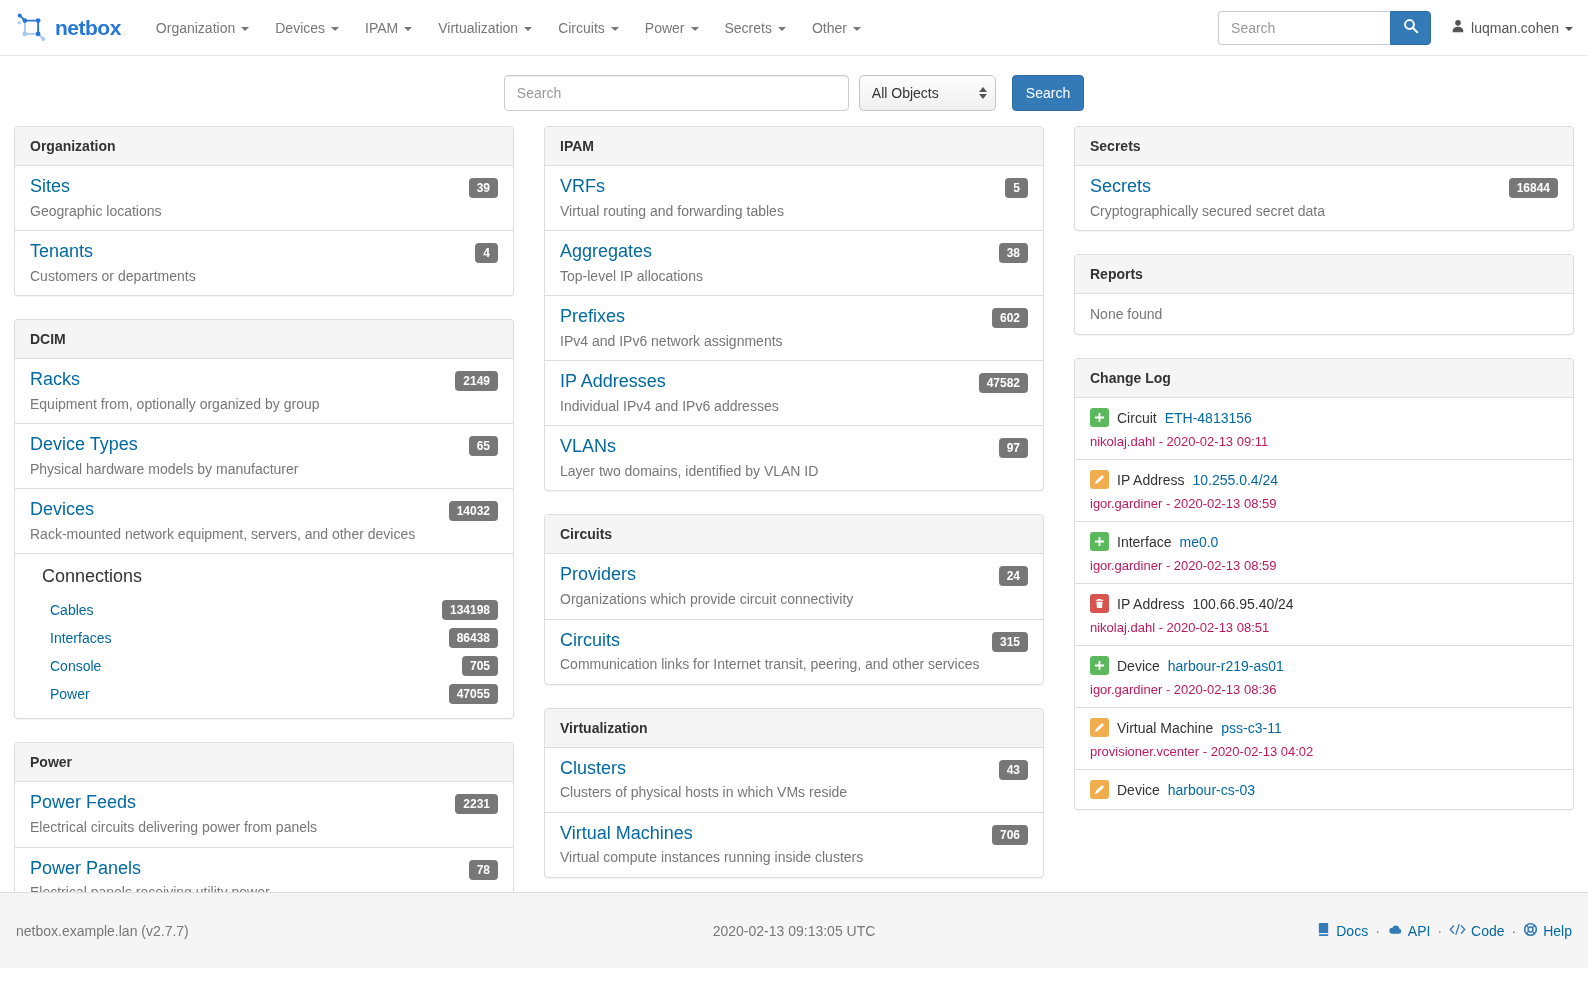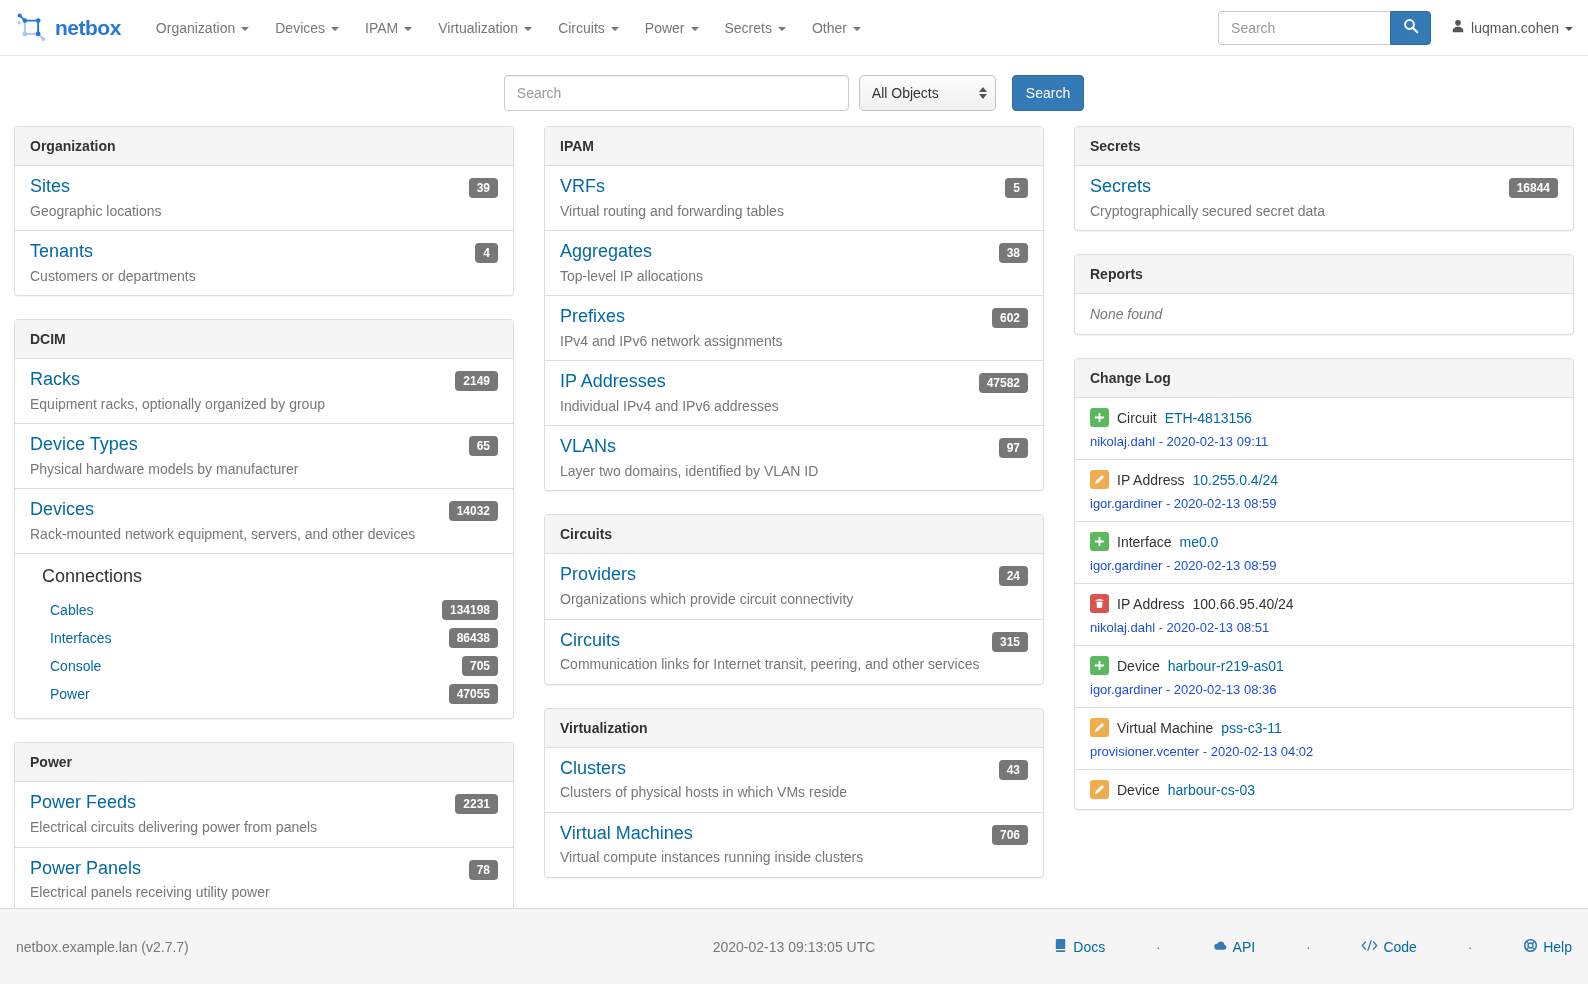--- a/index.html
+++ b/index.html
@@ -62,45 +62,45 @@
   .panel-heading { background:#f5f5f5; border-bottom:1px solid #ddd; padding:11px 15px;
                    font-weight:bold; font-size:14px; color:#333; border-radius:3px 3px 0 0; }
   .list-item { padding:10px 15px; border-top:1px solid #ddd; overflow:hidden; }
   .panel-heading + .list-item { border-top:none; }
   .badge { float:right; background:#777; color:#fff; font-size:12px; font-weight:bold;
            padding:4px 8px; border-radius:4px; line-height:1; min-width:10px;
            text-align:center; margin-top:2px; }
   .item-heading { font-size:18px; font-weight:normal; margin-bottom:5px; line-height:1.2; }
   .item-desc { color:#777; font-size:14px; line-height:1.25; }
   .empty-text { color:#777; padding:12px 15px; border-top:1px solid #ddd; }
-  .panel-heading + .empty-text { border-top:none;font-style:italic; }
+  .panel-heading + .empty-text { border-top:none; }
 
   
   .group-heading { font-size:18px; font-weight:normal; color:#333; margin:2px 12px 9px; }
   .conn-row { display:flex; justify-content:space-between; align-items:center;
               padding:4px 0 4px 20px; }
   .conn-row .badge { float:none; margin-top:0; }
 
   
   .log-title { display:flex; align-items:center; gap:8px; font-size:14px; color:#333;
                line-height:1.3; }
   .log-label { width:19px; height:19px; border-radius:3px; flex:0 0 19px;
                display:inline-flex; align-items:center; justify-content:center; }
   .log-label.create { background:#5cb85c; }
   .log-label.update { background:#f0ad4e; }
   .log-label.delete { background:#d9534f; }
-  .log-meta { color:#1d4ed8; font-size:13px; margin-top:7px; }
-
-  
-  .page-footer { position:absolute; left:0; right:0; bottom:0; height:76px;
+  .log-meta { color:#be185d; font-size:13px; margin-top:7px; }
+
+  
+  .page-footer { position:absolute; left:0; right:0; bottom:16px; height:76px;
                  background:#f5f5f5; border-top:1px solid #dcdcdc; display:flex;
                  align-items:center; padding:0 16px; color:#777; font-size:14px; }
   .footer-left { flex:1; }
   .footer-center { flex:1; text-align:center; }
-  .footer-right { flex:1; display:flex; justify-content:space-between; align-items:center; gap:7px; }
+  .footer-right { flex:1; display:flex; justify-content:flex-end; align-items:center; gap:7px; }
   .footer-link { display:inline-flex; align-items:center; gap:5px; }
   .footer-sep { color:#777; }
 </style>
 </head>
 <body>
 
 <nav class="navbar">
   <div class="brand">
     <span>
       <svg width="33" height="31" viewBox="0 0 44 42">
@@ -207,21 +207,21 @@
           <span class="badge">4</span>
           <h4 class="item-heading"><a href="#">Tenants</a></h4>
           <p class="item-desc">Customers or departments</p>
         </div>
       </div>
       <div class="panel">
         <div class="panel-heading">DCIM</div>
         <div class="list-item">
           <span class="badge">2149</span>
           <h4 class="item-heading"><a href="#">Racks</a></h4>
-          <p class="item-desc">Equipment racks, optionally organized by group</p>
+          <p class="item-desc">Equipment from, optionally organized by group</p>
         </div>
         <div class="list-item">
           <span class="badge">65</span>
           <h4 class="item-heading"><a href="#">Device Types</a></h4>
           <p class="item-desc">Physical hardware models by manufacturer</p>
         </div>
         <div class="list-item">
           <span class="badge">14032</span>
           <h4 class="item-heading"><a href="#">Devices</a></h4>
           <p class="item-desc">Rack-mounted network equipment, servers, and other devices</p>

